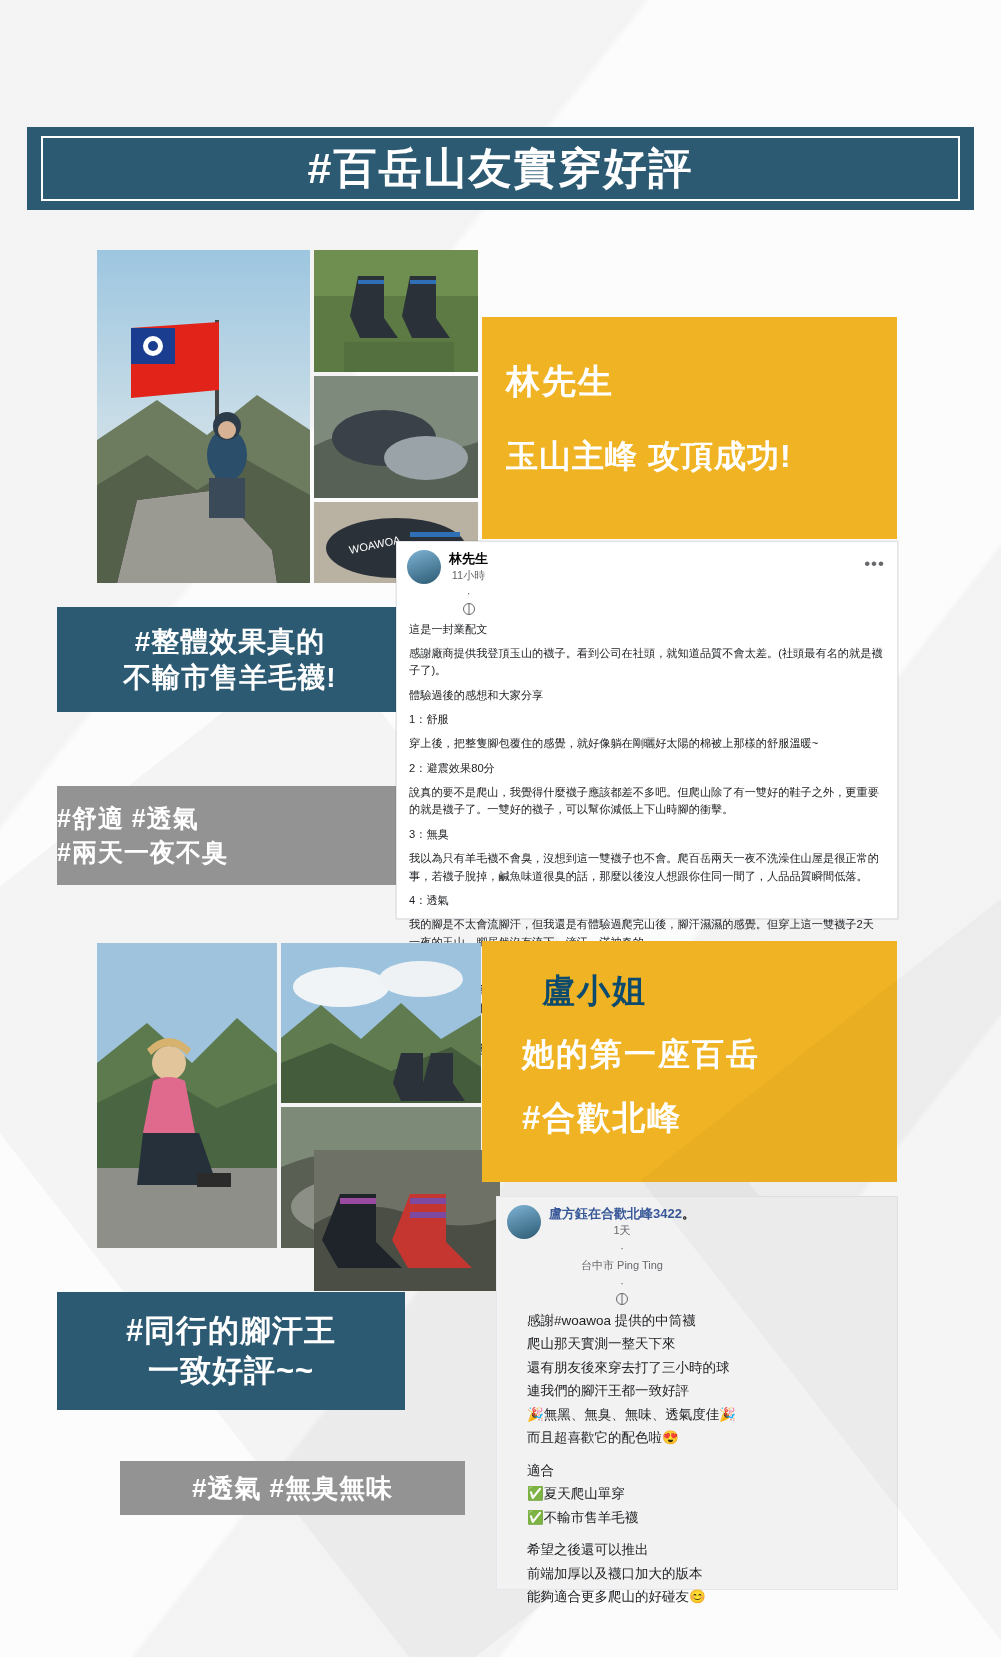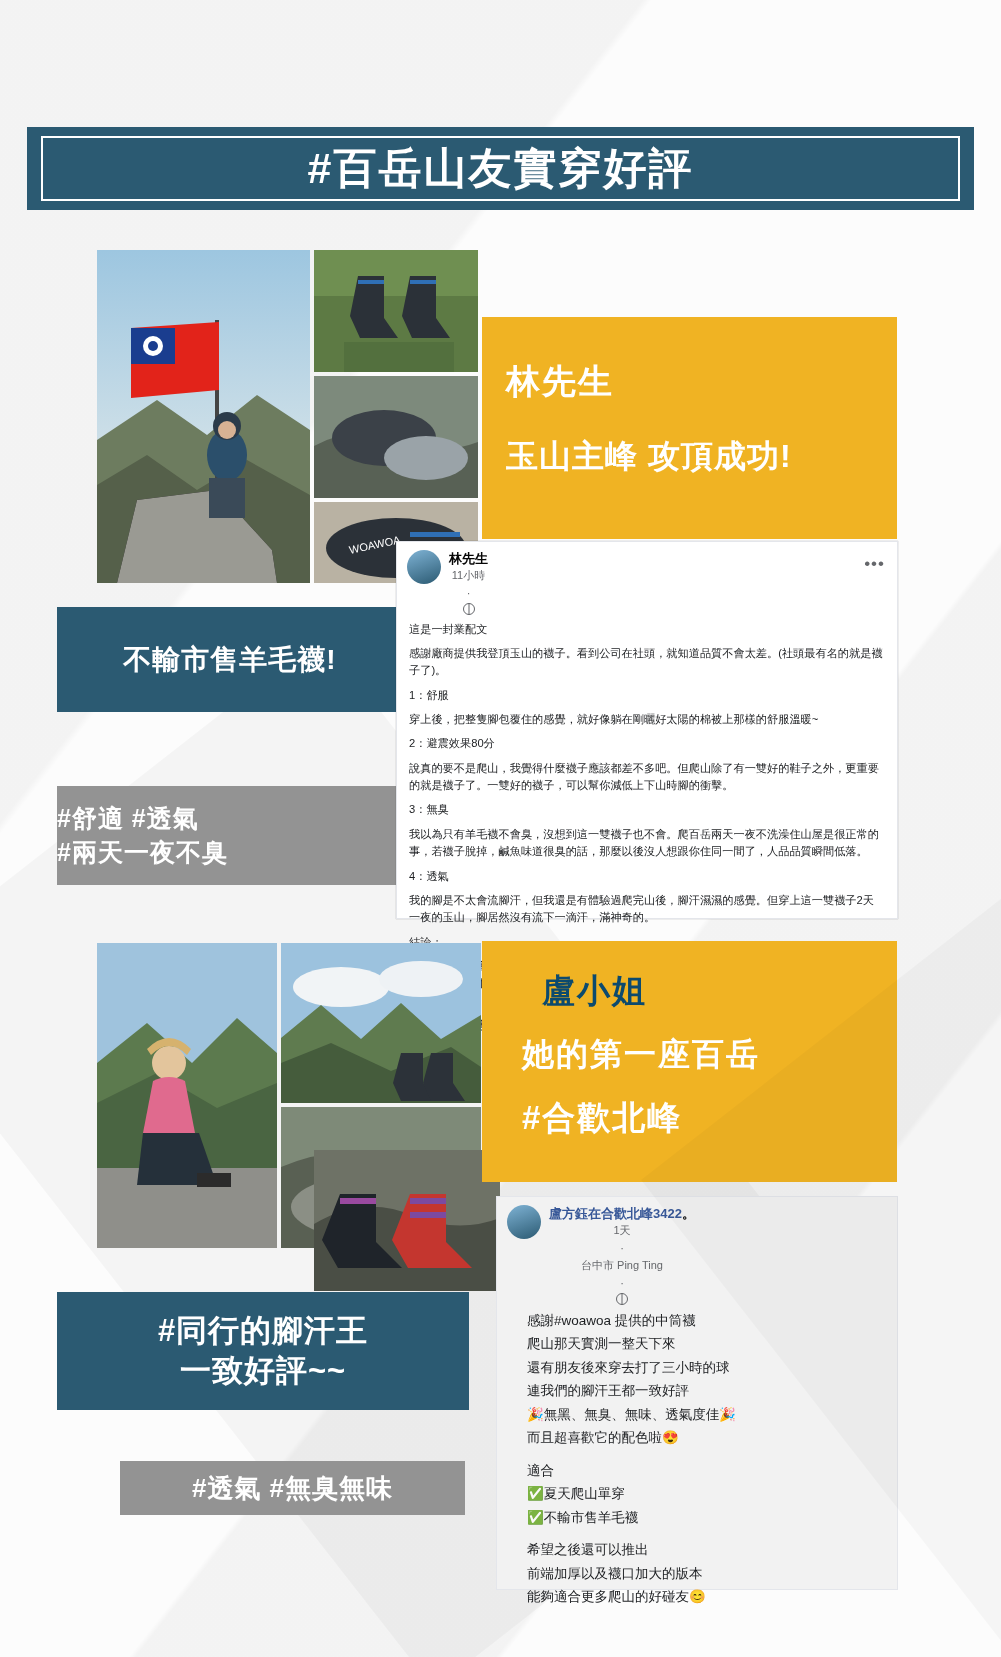--- a/index.html
+++ b/index.html
@@ -166,21 +166,21 @@
 
   .yellowbox2 {
     left: 482px; top: 941px; width: 415px; height: 241px;
     background: #f0b323;
   }
   .yellowbox2 .l1 { position:absolute; left: 60px; top: 28px; color:#0c4a6e; font-size: 33px; font-weight:bold; letter-spacing:2px;text-align:right;}
   .yellowbox2 .l2 { position:absolute; left: 40px; top: 92px; color:#ffffff; font-size: 32px; font-weight:bold; letter-spacing:2px;}
   .yellowbox2 .l3 { position:absolute; left: 40px; top: 155px; color:#ffffff; font-size: 33px; font-weight:bold; letter-spacing:2px;}
 
   .tealbox2 {
-    left: 57px; top: 1292px; width: 412px; height: 118px;
+    left: 57px; top: 1292px; width: 348px; height: 118px;
     background: #2b5a72;
     color: #ffffff;
     display: flex; flex-direction: column;
     align-items: center; justify-content: center;
     font-size: 31px; font-weight: bold; letter-spacing: 1px; line-height: 1.3;
   }
   .graybox2 {
     left: 120px; top: 1461px; width: 345px; height: 54px;
     background: #939393;
     color: #ffffff;
@@ -264,20 +264,21 @@
       <text x="36" y="52" font-family="Liberation Sans" font-size="11" fill="#ffffff" transform="rotate(-12 36 52)">WOAWOA</text>
     </svg>
   </div>
 
   <div class="abs yellowbox1">
     <div class="l1">林先生</div>
     <div class="l2">玉山主峰  攻頂成功!</div>
   </div>
 
   <div class="abs tealbox1">
+    <div>#整體效果真的</div>
     <div>不輸市售羊毛襪!</div>
   </div>
 
   <div class="abs graybox1">
     <div>#舒適  #透氣</div>
     <div>#兩天一夜不臭</div>
   </div>
 
   <div class="abs fbcard1">
     <div class="fb-head">
@@ -288,20 +289,21 @@
           <span>11小時</span>
           <span>·</span>
           <span class="globe"></span>
         </div>
       </div>
       <div class="fb-dots">•••</div>
     </div>
     <div class="fb-body">
       <p>這是一封業配文</p>
       <p>感謝廠商提供我登頂玉山的襪子。看到公司在社頭，就知道品質不會太差。(社頭最有名的就是襪子了)。</p>
+      <p>體驗過後的感想和大家分享</p>
       <p>1：舒服</p>
       <p>穿上後，把整隻腳包覆住的感覺，就好像躺在剛曬好太陽的棉被上那樣的舒服溫暖~</p>
       <p>2：避震效果80分</p>
       <p>說真的要不是爬山，我覺得什麼襪子應該都差不多吧。但爬山除了有一雙好的鞋子之外，更重要的就是襪子了。一雙好的襪子，可以幫你減低上下山時腳的衝擊。</p>
       <p>3：無臭</p>
       <p>我以為只有羊毛襪不會臭，沒想到這一雙襪子也不會。爬百岳兩天一夜不洗澡住山屋是很正常的事，若襪子脫掉，鹹魚味道很臭的話，那麼以後沒人想跟你住同一間了，人品品質瞬間低落。</p>
       <p>4：透氣</p>
       <p>我的腳是不太會流腳汗，但我還是有體驗過爬完山後，腳汗濕濕的感覺。但穿上這一雙襪子2天一夜的玉山，腳居然沒有流下一滴汗，滿神奇的。</p>
       <p>結論：</p>
       <p>登山襪通常不會太便宜，好的一雙羊毛襪，也要700多元以上。若預算不足的話，其實可以支持台灣的廠商也不錯。而且他的整體的效果，真的不輸羊毛襪。cp值真的滿高，我自己以後也會多買幾雙。</p>

